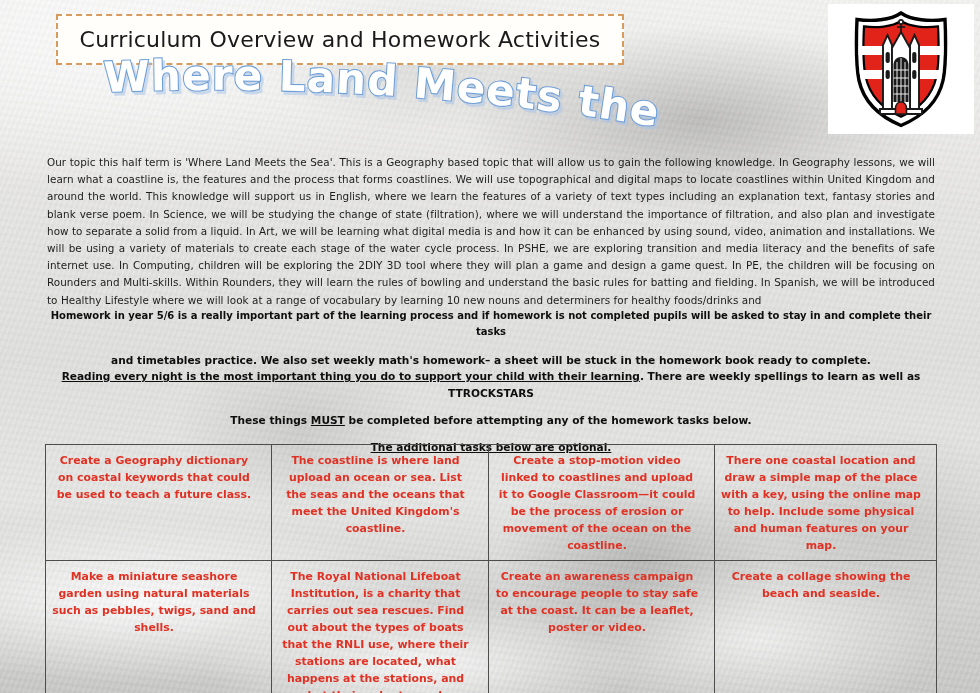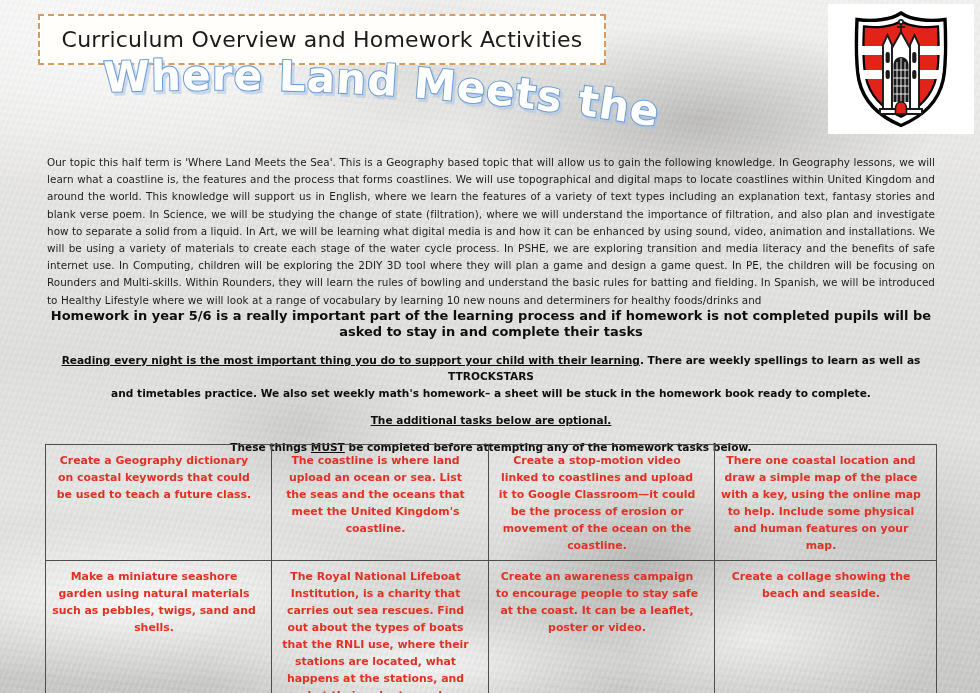--- a/index.html
+++ b/index.html
@@ -82,21 +82,21 @@
       rgba(255,255,255,0.36) 55%,
       rgba(255,255,255,0.28) 78%,
       rgba(255,255,255,0.20) 100%);
   }
 
   .layer { position: relative; z-index: 3; }
 
   
   #header-box {
     position: absolute;
-    left: 38px;
+    left: 56px;
     top: 14px;
     width: 568px;
     height: 51px;
     background: #fffefb;
     border: 2px dashed #d99a5e;
     display: flex;
     align-items: center;
     justify-content: center;
   }
   #header-title {
@@ -175,21 +175,21 @@
     font-family: "DejaVu Sans", sans-serif;
     color: #0e0e0e;
   }
   .note {
     font-weight: bold;
     font-size: 10.6px;
     line-height: 16.4px;
     text-align: center;
   }
   .note-block { margin-bottom: 11px; }
-  .note.n1 { font-size: 13px; }
+  .note.n1 { font-size: 10px; }
   .u { text-decoration: underline; }
 
   
   #hw-table {
     position: absolute;
     left: 45px;
     top: 444px;
     width: 891px;
     border-collapse: collapse;
     table-layout: fixed;
@@ -297,30 +297,30 @@
 
   <div id="intro" class="layer">Our topic this half term is 'Where Land Meets the Sea'. This is a Geography based topic that will allow us to gain the following knowledge. In Geography lessons, we will learn what a coastline is, the features and the process that forms coastlines. We will use topographical and digital maps to locate coastlines within United Kingdom and around the world. This knowledge will support us in English, where we learn the features of a variety of text types including an explanation text, fantasy stories and blank verse poem. In Science, we will be studying the change of state (filtration), where we will understand the importance of filtration, and also plan and investigate how to separate a solid from a liquid. In Art, we will be learning what digital media is and how it can be enhanced by using sound, video, animation and installations. We will be using a variety of materials to create each stage of the water cycle process. In PSHE, we are exploring transition and media literacy and the benefits of safe internet use. In Computing, children will be exploring the 2DIY 3D tool where they will plan a game and design a game quest. In PE, the children will be focusing on Rounders and Multi-skills. Within Rounders, they will learn the rules of bowling and understand the basic rules for batting and fielding. In Spanish, we will be introduced to Healthy Lifestyle where we will look at a range of vocabulary by learning 10 new nouns and determiners for healthy foods/drinks and</div>
 
   <div id="notes" class="layer">
 
     <div class="note-block">
       <div class="note n1">Homework in year 5/6 is a really important part of the learning process and if homework is not completed pupils will be asked to stay in and complete their tasks</div>
     </div>
 
     <div class="note-block">
+      <div class="note">and timetables practice. We also set weekly math's homework– a sheet will be stuck in the homework book ready to complete.</div>
       <div class="note"><span class="u">Reading every night is the most important thing you do to support your child with their learning</span><span>. There are weekly spellings to learn as well as TTROCKSTARS</span></div>
-      <div class="note">and timetables practice. We also set weekly math's homework– a sheet will be stuck in the homework book ready to complete.</div>
+    </div>
+
+    <div class="note-block">
+      <div class="note"><span>These things </span><span class="u">MUST</span><span> be completed before attempting any of the homework tasks below.</span></div>
     </div>
 
     <div class="note-block">
       <div class="note"><span class="u">The additional tasks below are optional.</span></div>
-    </div>
-
-    <div class="note-block">
-      <div class="note"><span>These things </span><span class="u">MUST</span><span> be completed before attempting any of the homework tasks below.</span></div>
     </div>
 
 
   </div>
 
   <table id="hw-table" class="layer">
     <colgroup>
       <col class="c1">
         <col class="c2">
         <col class="c3">

